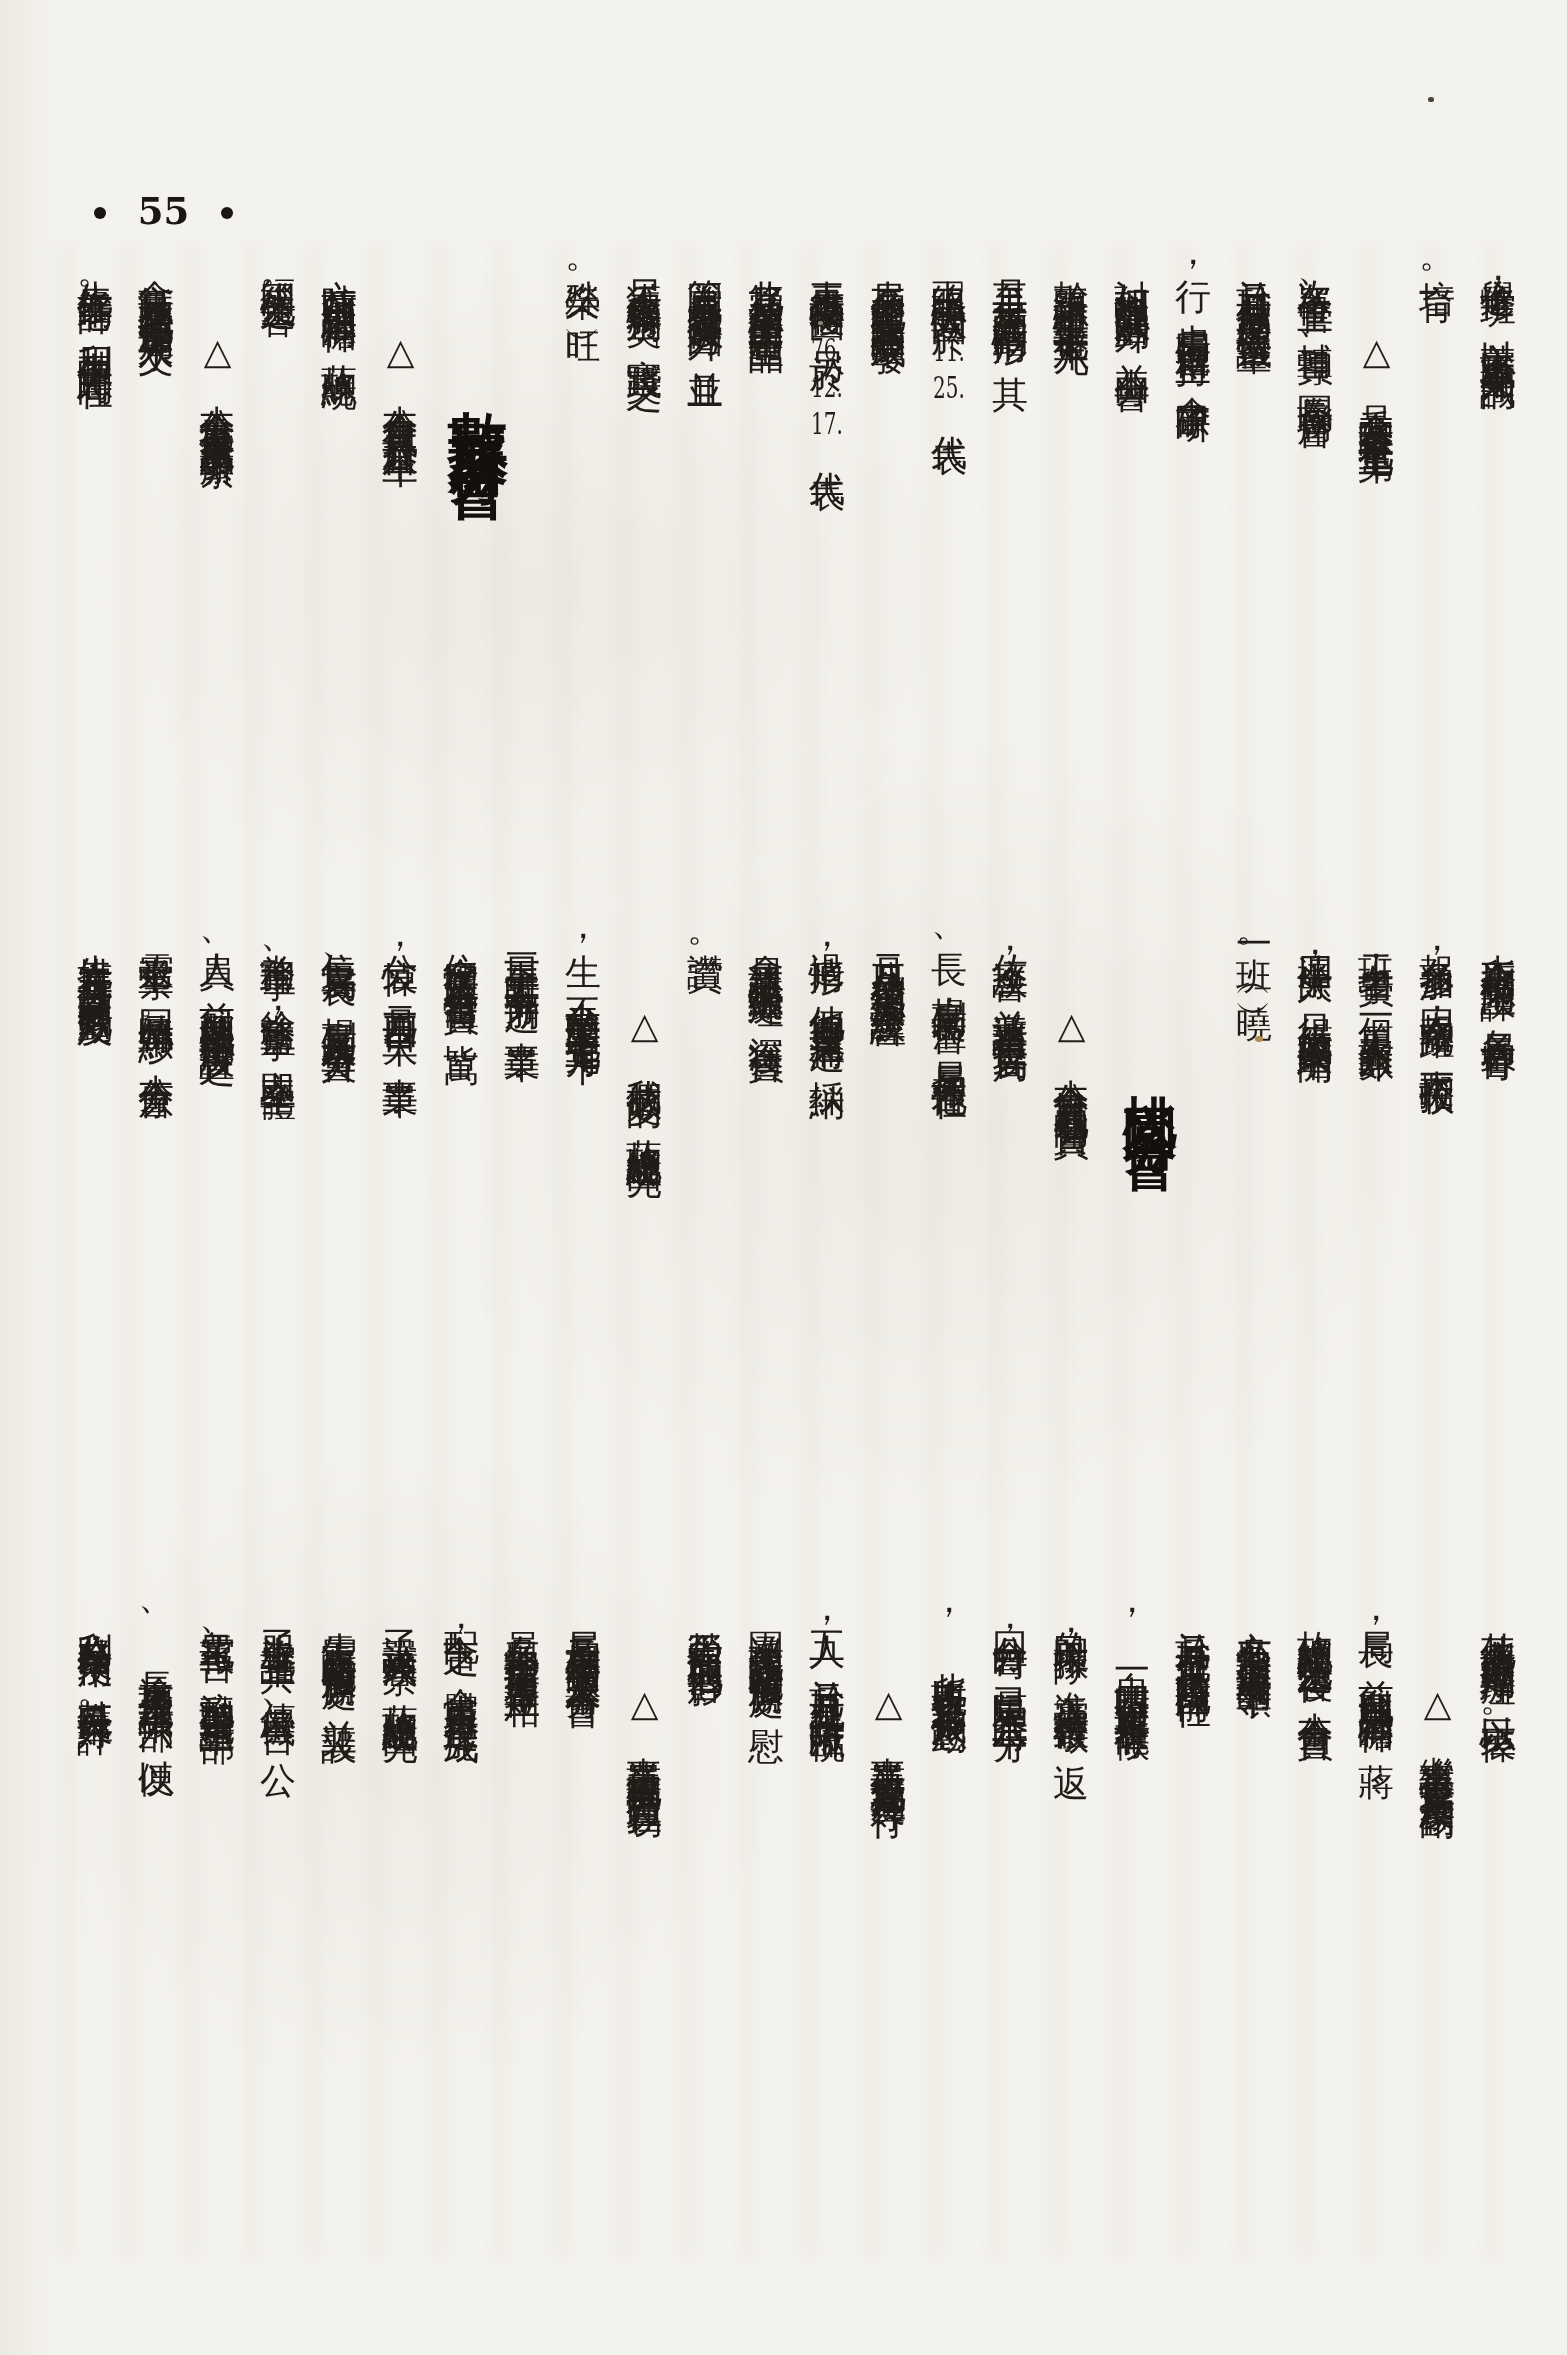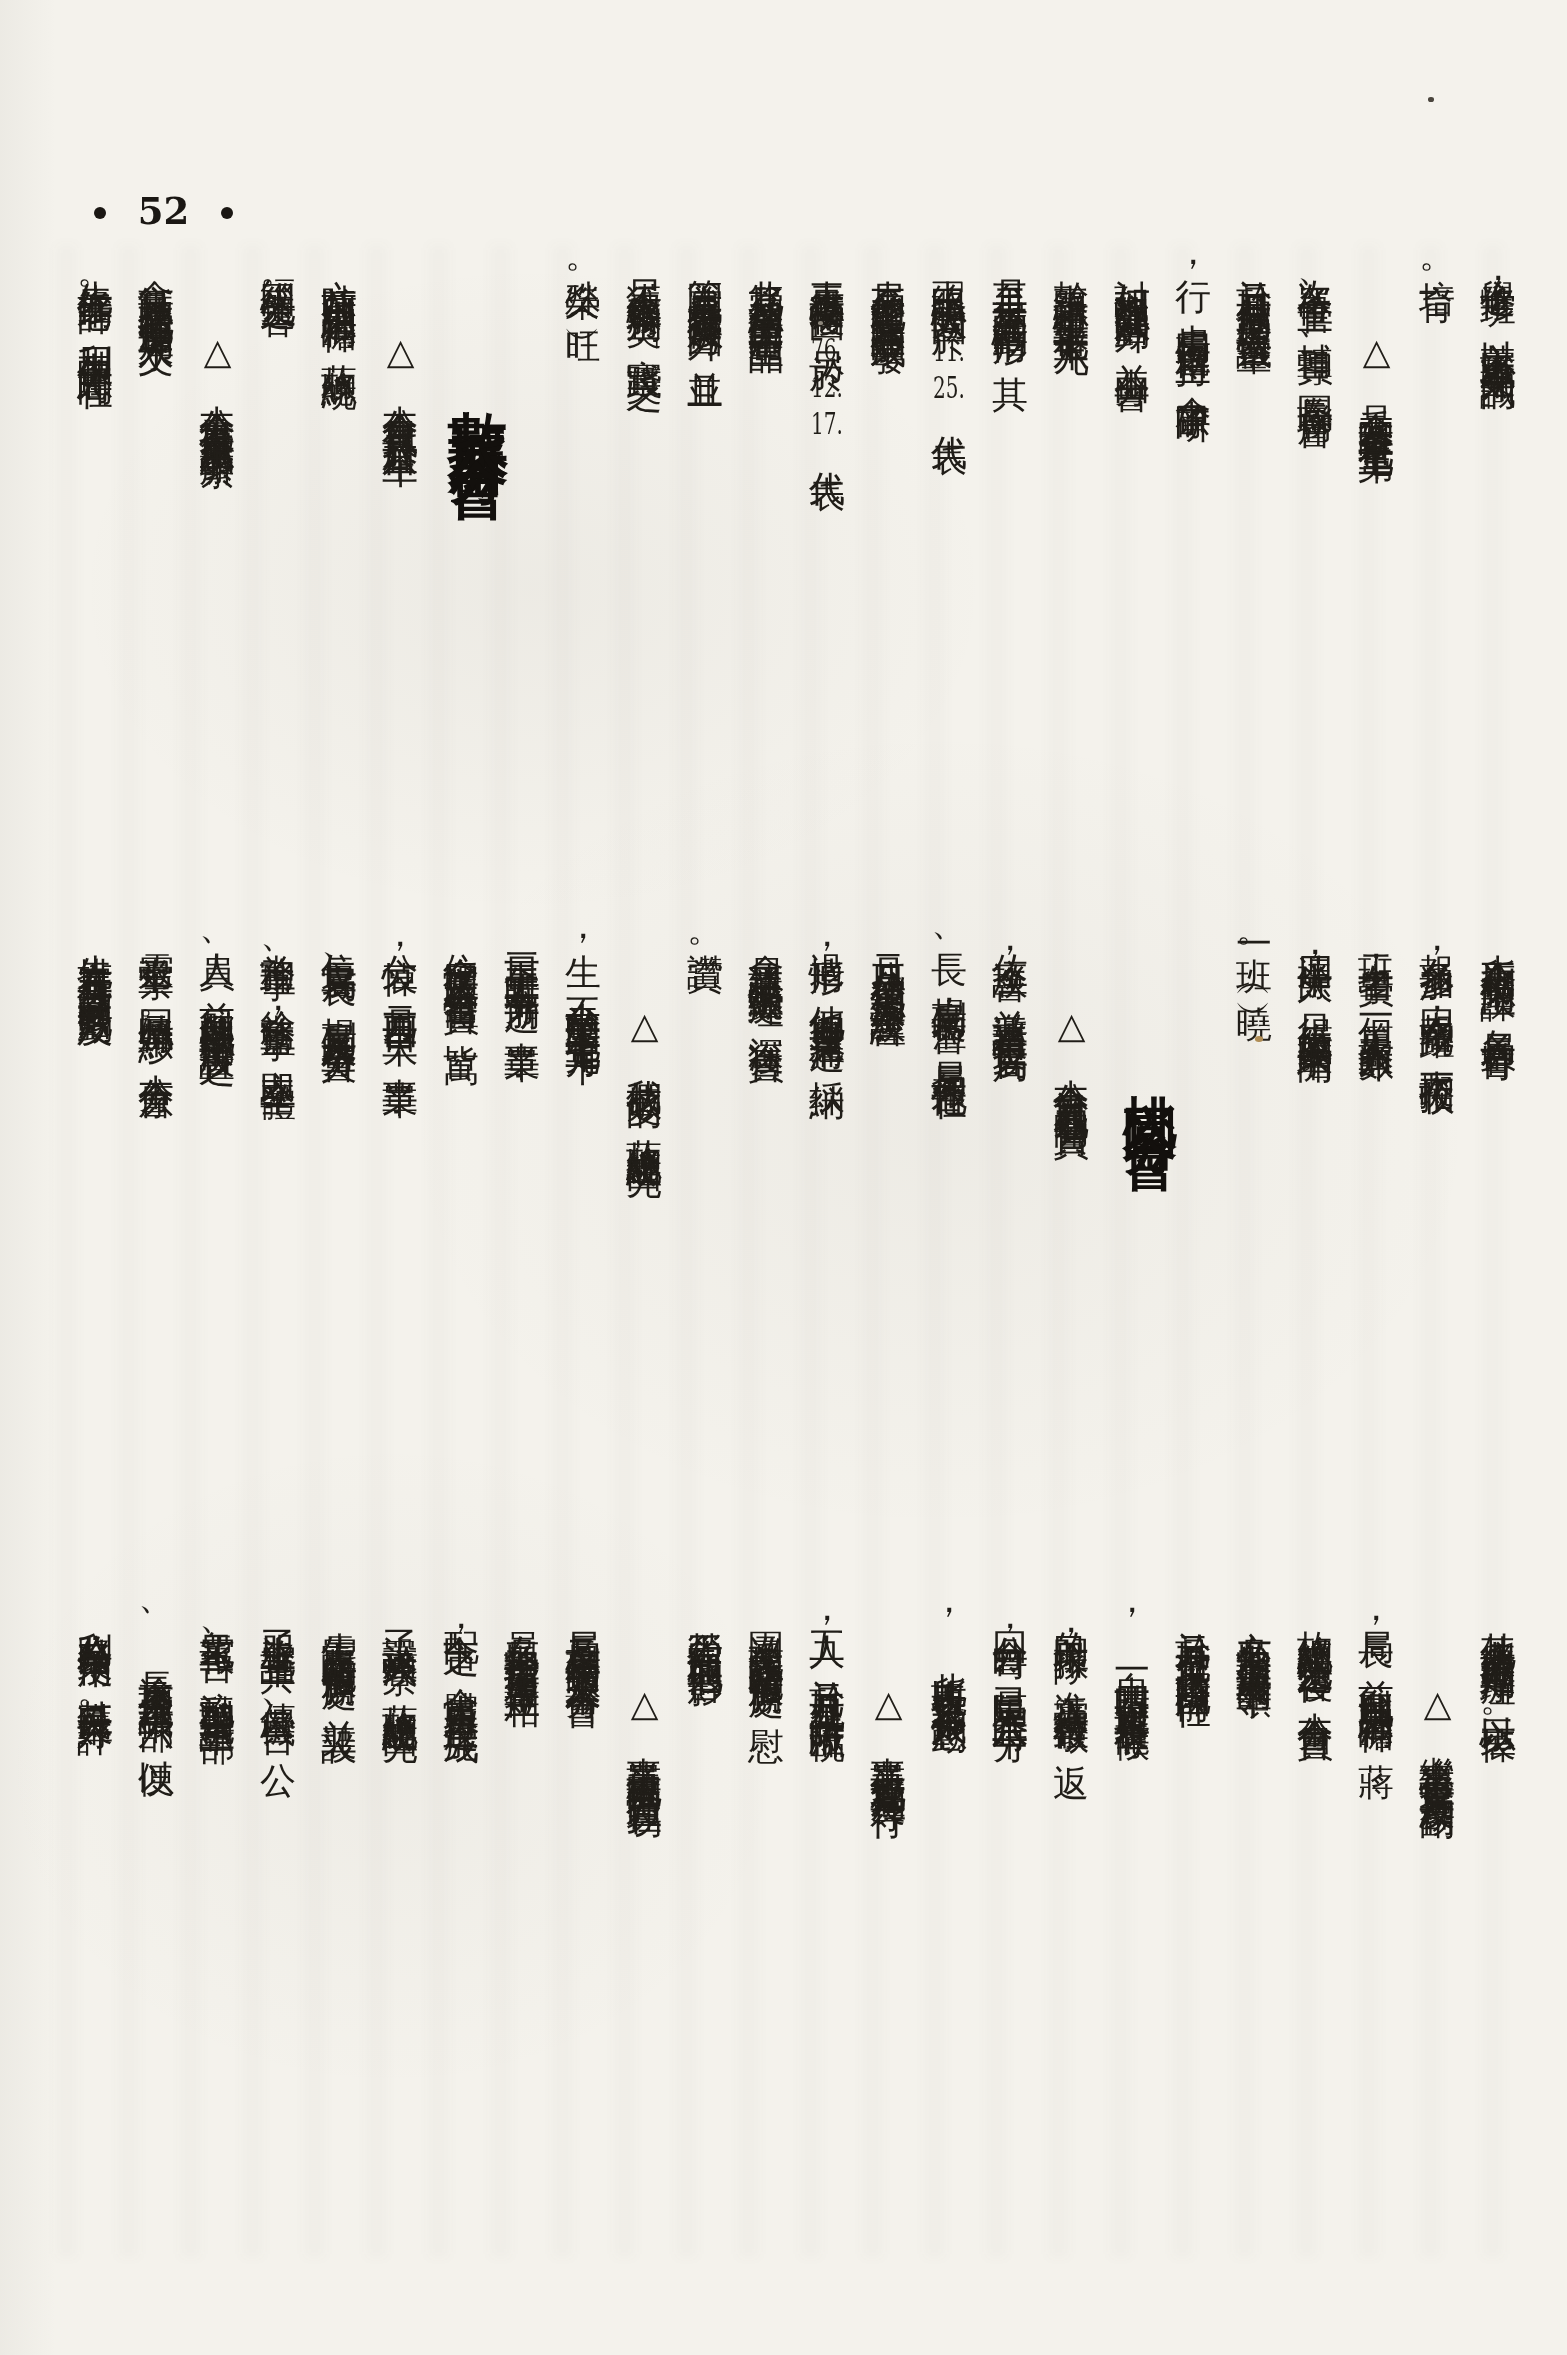--- a/index.html
+++ b/index.html
@@ -55,21 +55,21 @@
   #speck3{left:1255px;top:1036px;width:7.5px;height:5.6px;background:#b08d55;}
 </style>
 </head>
 <body>
 
 <div class="page">
   <div class="ghost"></div>
 
   <div class="pagenum">
     <span class="dot"></span>
-    <span>52</span>
+    <span>55</span>
     <span class="dot"></span>
   </div>
 
   <section class="band" id="band1">
     <div class="vcol" style="--s:0">學進修班」，以落實職工專業知識的</div>
     <div class="vcol" style="--s:1">培育。</div>
     <div class="vcol ind" style="--s:2">△品委會基隆分會七十七年第二</div>
     <div class="vcol" style="--s:3">次各單位主管、輔導員、圈長聯席會</div>
     <div class="vcol" style="--s:4">於元月廿日假本局管理大樓會議室舉</div>
     <div class="vcol" style="--s:5">行，由楊局長親自主持，會中除了研</div>

